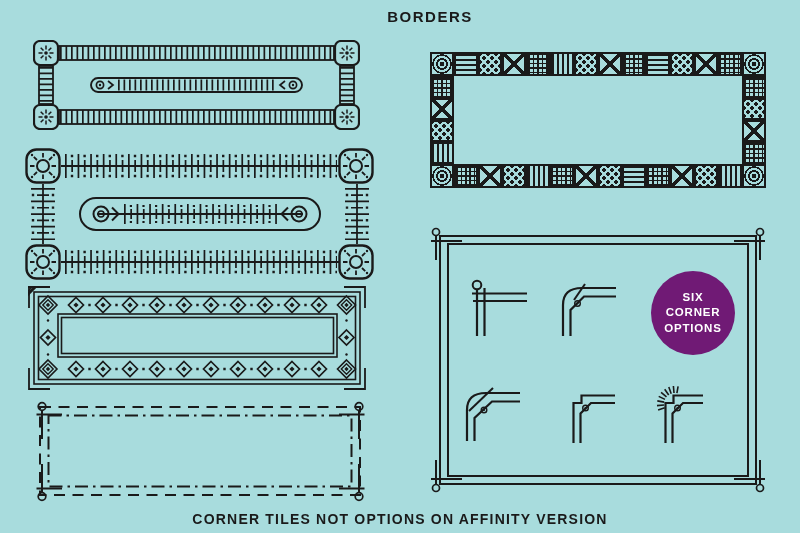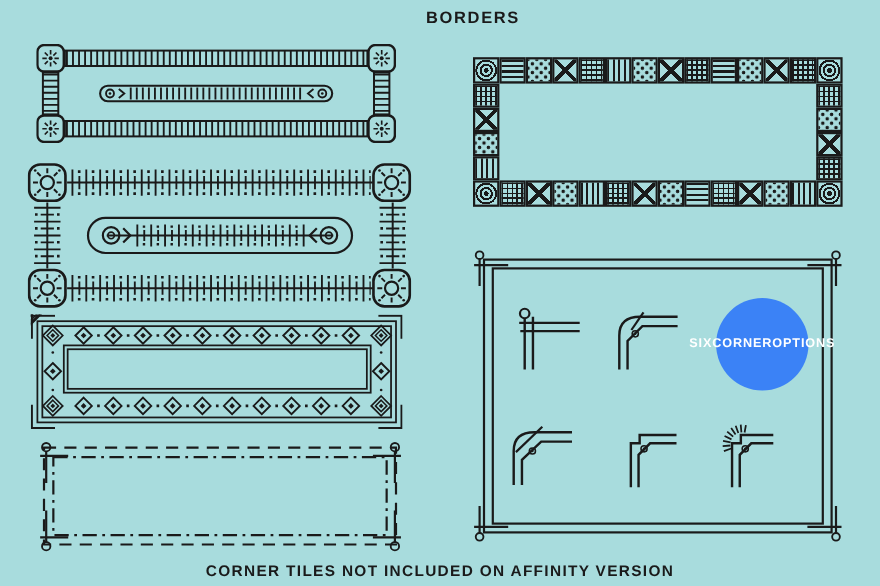--- a/index.html
+++ b/index.html
@@ -35,21 +35,21 @@
         linear-gradient(45deg,transparent calc(50% - 1.8px),var(--ink) calc(50% - 1.8px) calc(50% + 1.8px),transparent calc(50% + 1.8px)),
         linear-gradient(-45deg,transparent calc(50% - 1.8px),var(--ink) calc(50% - 1.8px) calc(50% + 1.8px),transparent calc(50% + 1.8px));}
   .t-bull{background-image:radial-gradient(circle,var(--ink) 0 2.2px,transparent 2.2px 4.2px,
           var(--ink) 4.2px 6px,transparent 6px 8px,var(--ink) 8px 9.8px,transparent 9.8px);}
 
   
   .panel{position:absolute;left:428px;top:226px;width:340px;height:268px;}
   .panel .frame{position:absolute;left:0;top:0;}
   .glyph{position:absolute;}
   .badge{position:absolute;left:223px;top:45px;width:84px;height:84px;border-radius:50%;
-         background:#3b82f6;color:#ffffff;display:flex;flex-direction:row;
+         background:#701a75;color:#ffffff;display:flex;flex-direction:column;
          align-items:center;justify-content:center;font-size:11.5px;font-weight:bold;
          letter-spacing:0.8px;line-height:1.35;}
 </style>
 </head>
 <body>
 
 <div class="canvas">
 
   <div class="title">BORDERS</div>
 
@@ -289,14 +289,14 @@
 
     <svg class="glyph" style="left:212px;top:152px" width="70" height="70" viewBox="0 0 70 70">
       <path class="st" stroke-width="2.2" d="M63,17.5 H33.5 V25 H25.5 V65"></path>
       <path class="st" stroke-width="2.2" d="M63,25 H43 L32.5,35.5 V65"></path>
       <circle class="st" cx="37.5" cy="30" r="2.8" stroke-width="1.4"></circle>
       <circle class="fi" cx="37.5" cy="30" r="1.1"></circle>
       <path class="st" stroke-width="1.6" d="M36.9,15.2 L38.1,8.4 M34,15 L33.4,8 M31.2,15.7 L28.8,9.1 M28.7,17 L24.7,11.2 M26.5,18.9 L21.1,14.4 M25,21.4 L18.7,18.4 M24.2,24.1 L17.3,22.9 M24,27 L17,27.6 M24.7,29.7 L18.1,32.1"></path>
     </svg>
   </div>
 
-  <div class="footer">CORNER TILES NOT INCLUDED ON AFFINITY VERSION</div>
+  <div class="footer">CORNER TILES NOT OPTIONS ON AFFINITY VERSION</div>
 </div>
 
 </body></html>

